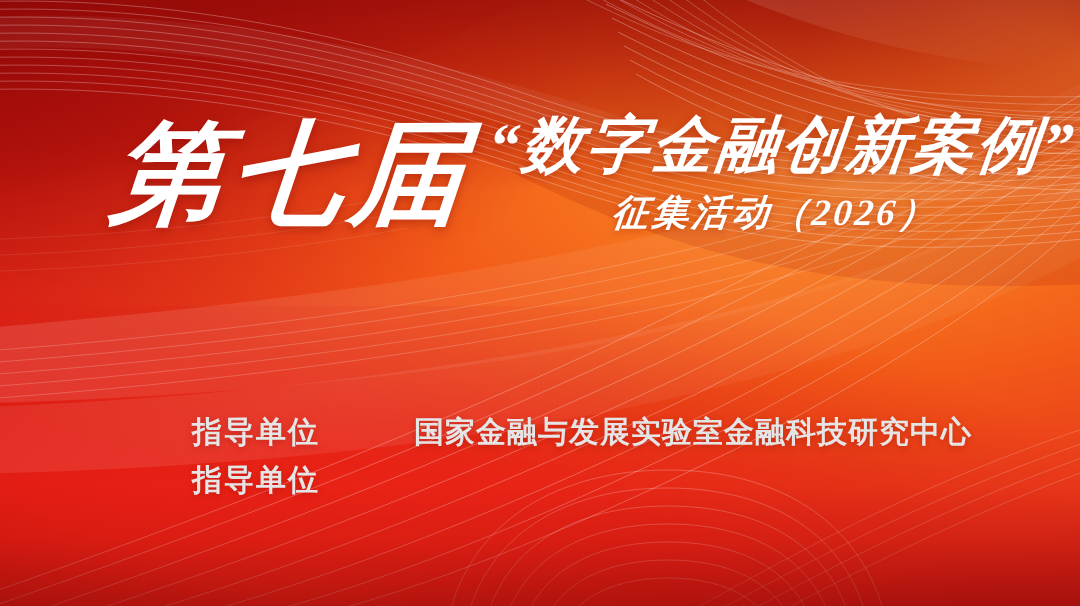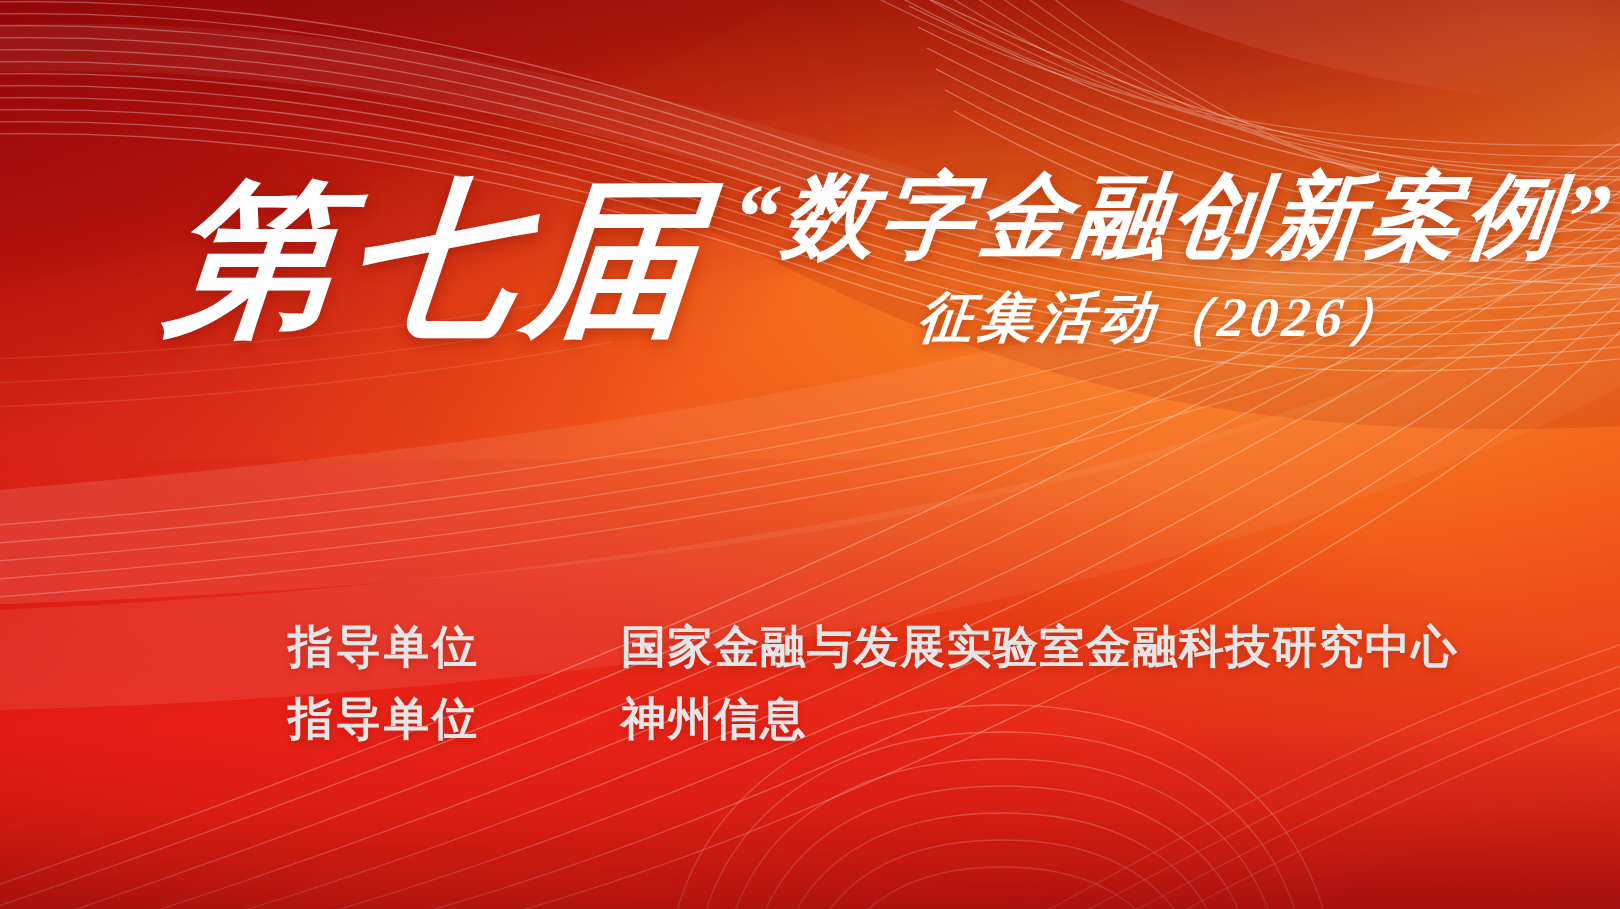--- a/index.html
+++ b/index.html
@@ -281,19 +281,18 @@
       <div class="credit-row">
         <div class="credit-label">指导单位</div>
         <div class="credit-values">
           <div>国家金融与发展实验室金融科技研究中心</div>
         </div>
       </div>
 
       <div class="credit-row">
         <div class="credit-label">指导单位</div>
         <div class="credit-values">
-          <div>神州信息</div>
         </div>
       </div>
 
     </div>
   </div>
 </div>
 
 </body></html>

